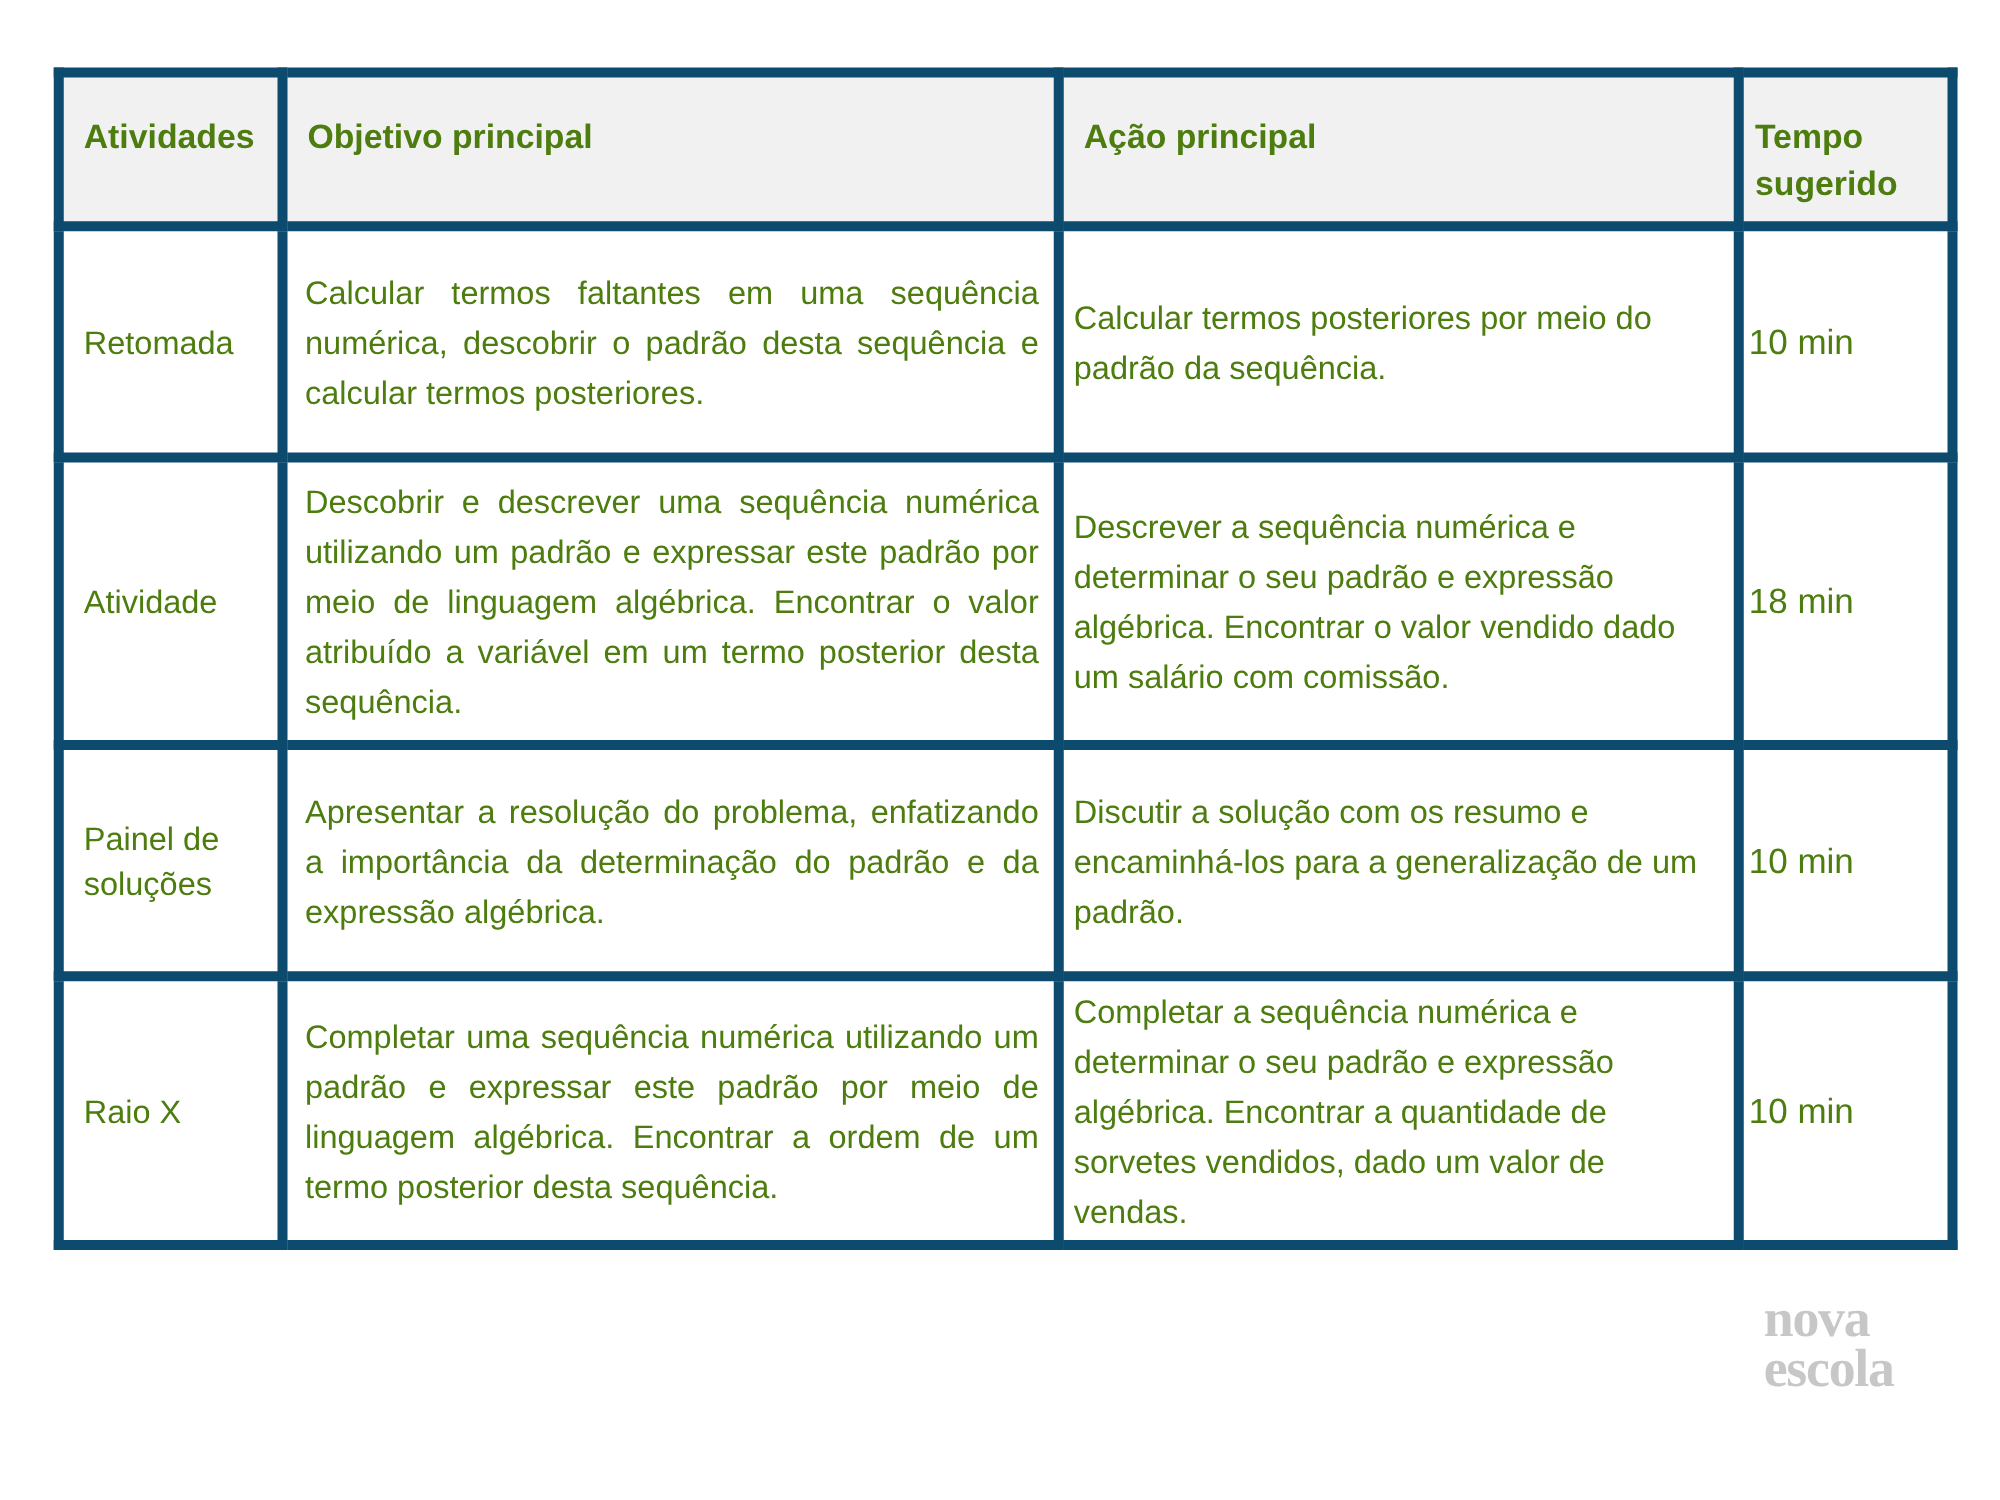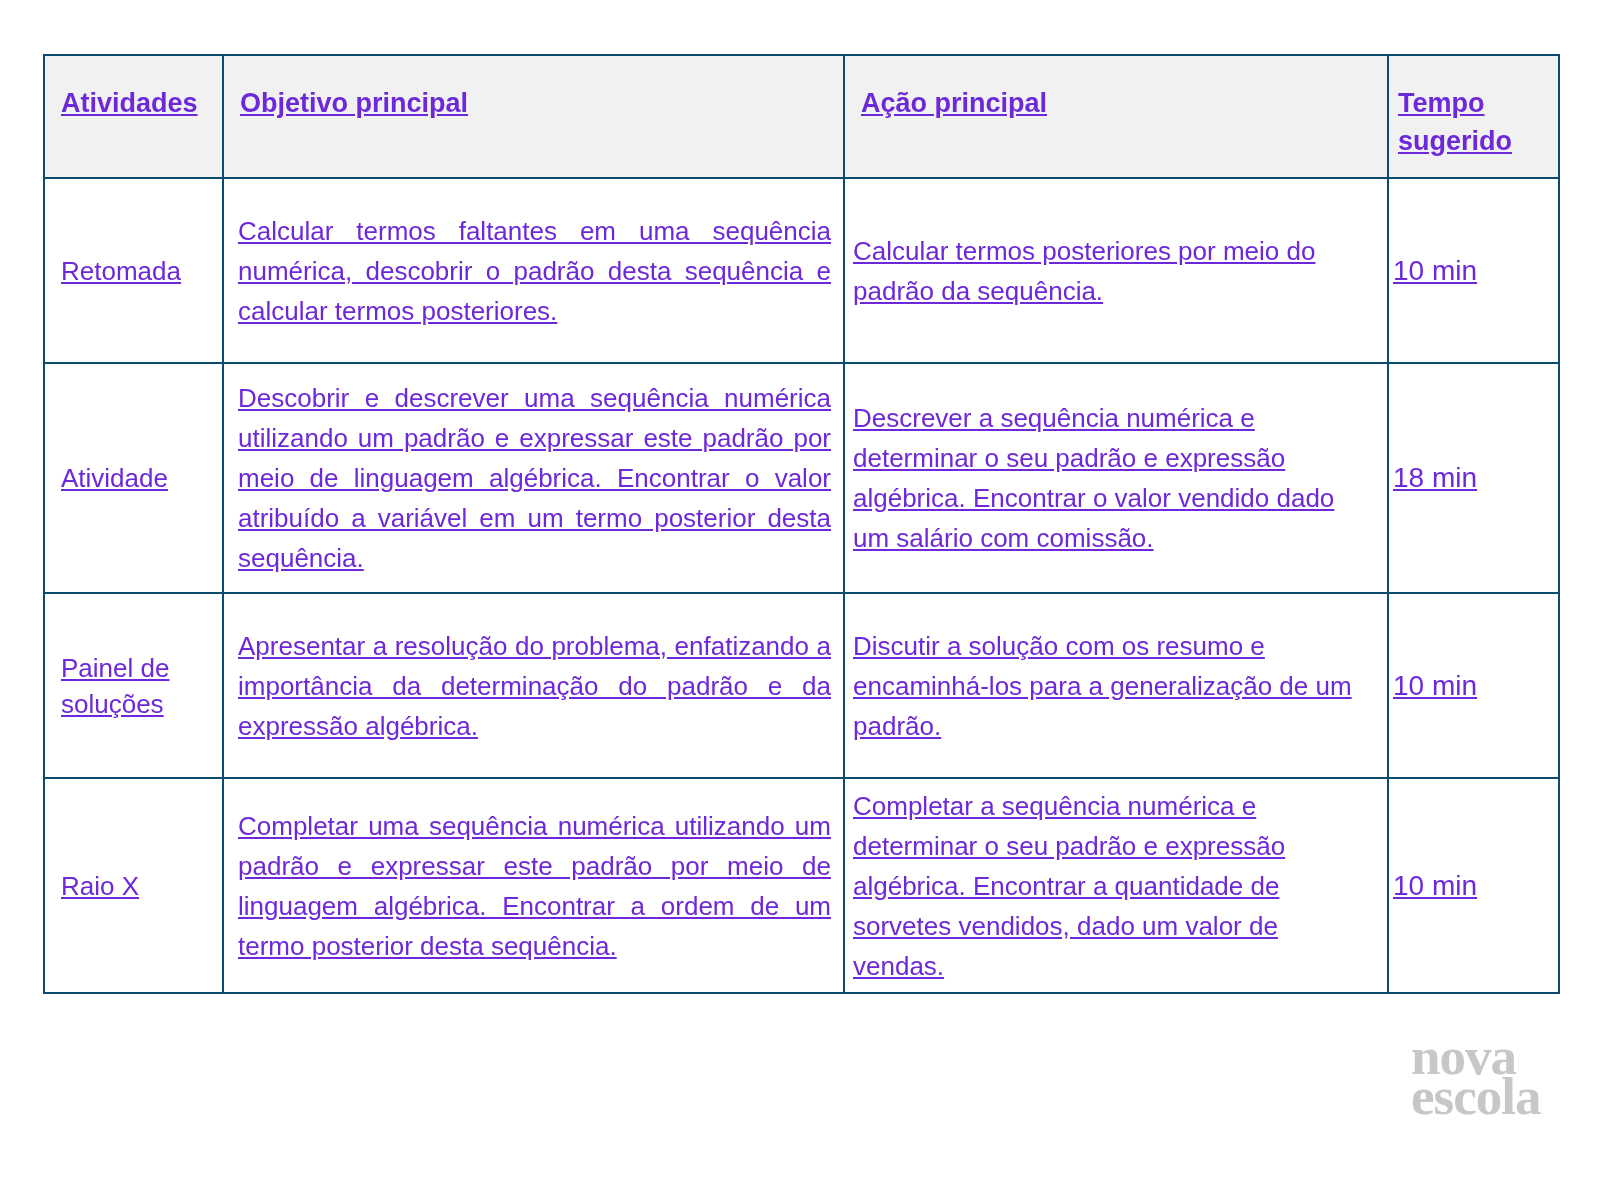--- a/index.html
+++ b/index.html
@@ -23,25 +23,24 @@
   table.lesson-table {
     position: absolute;
     left: 43px;
     top: 54px;
     width: 1515px;
     border-collapse: collapse;
     table-layout: fixed;
   }
   .lesson-table th,
   .lesson-table td {
-    border: 2px solid #0c4a6e;
+    border: 8px solid #0c4a6e;
     vertical-align: middle;
     box-sizing: border-box;
-    color: #6d28d9;
-    text-decoration: underline;
+    color: #4d7c0f;
   }
   .lesson-table thead th {
     background: #f1f1f1;
     text-align: left;
     vertical-align: top;
     font-size: 27px;
     font-weight: bold;
     line-height: 38px;
     padding: 28px 14px 0 16px;
     height: 123px;
@@ -77,21 +76,21 @@
     font-size: 28px;
     text-align: left;
     padding: 0 4px;
   }
   .watermark {
     position: absolute;
     left: 1411px;
     top: 1036px;
     font-family: "Liberation Serif", serif;
     font-weight: bold;
-    font-size: 53px;
+    font-size: 43px;
     line-height: 40px;
     letter-spacing: -1px;
     color: #c7c7c7;
     z-index: 5;
   }
 </style>
 </head>
 <body>
 
 <div class="canvas">

